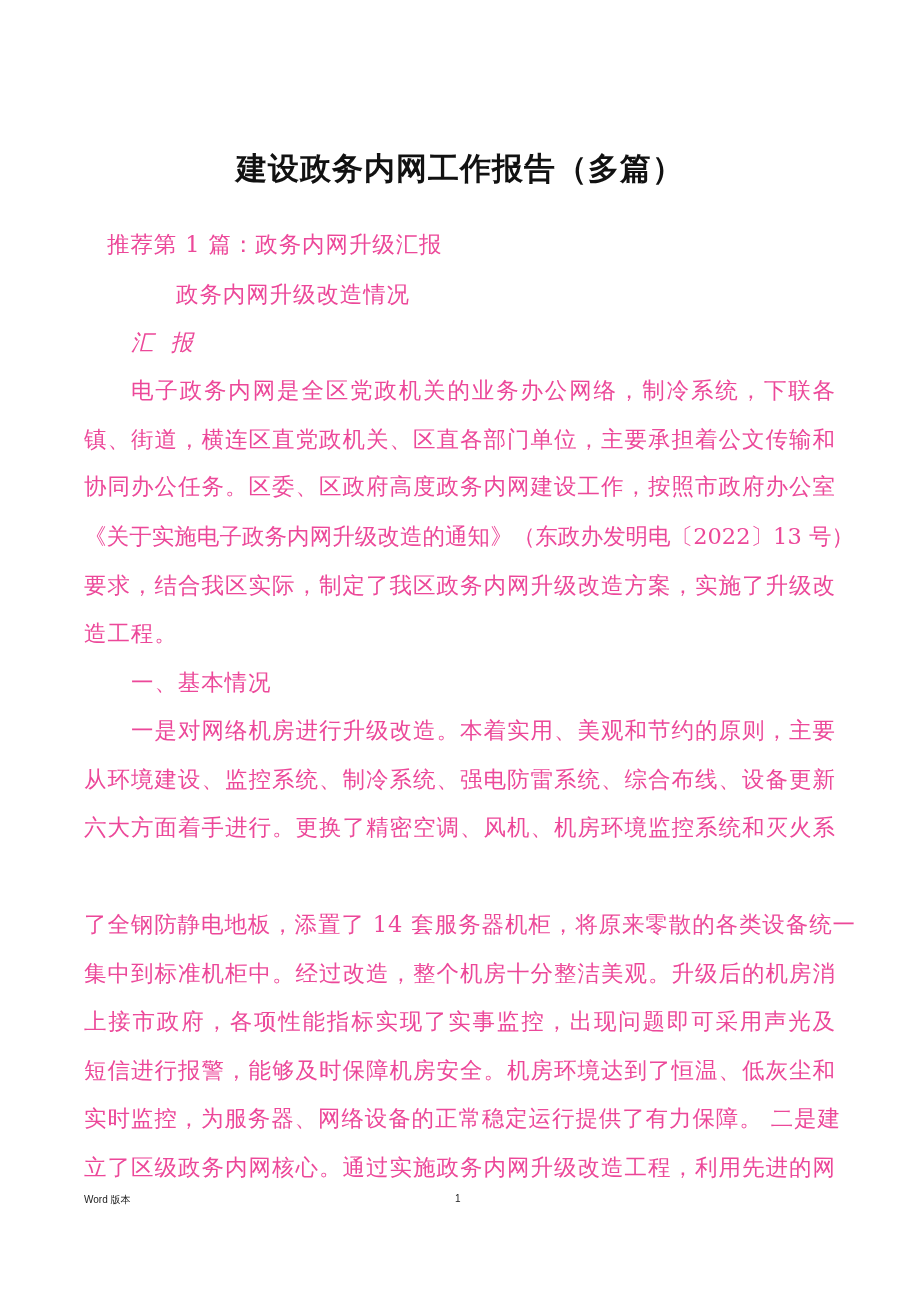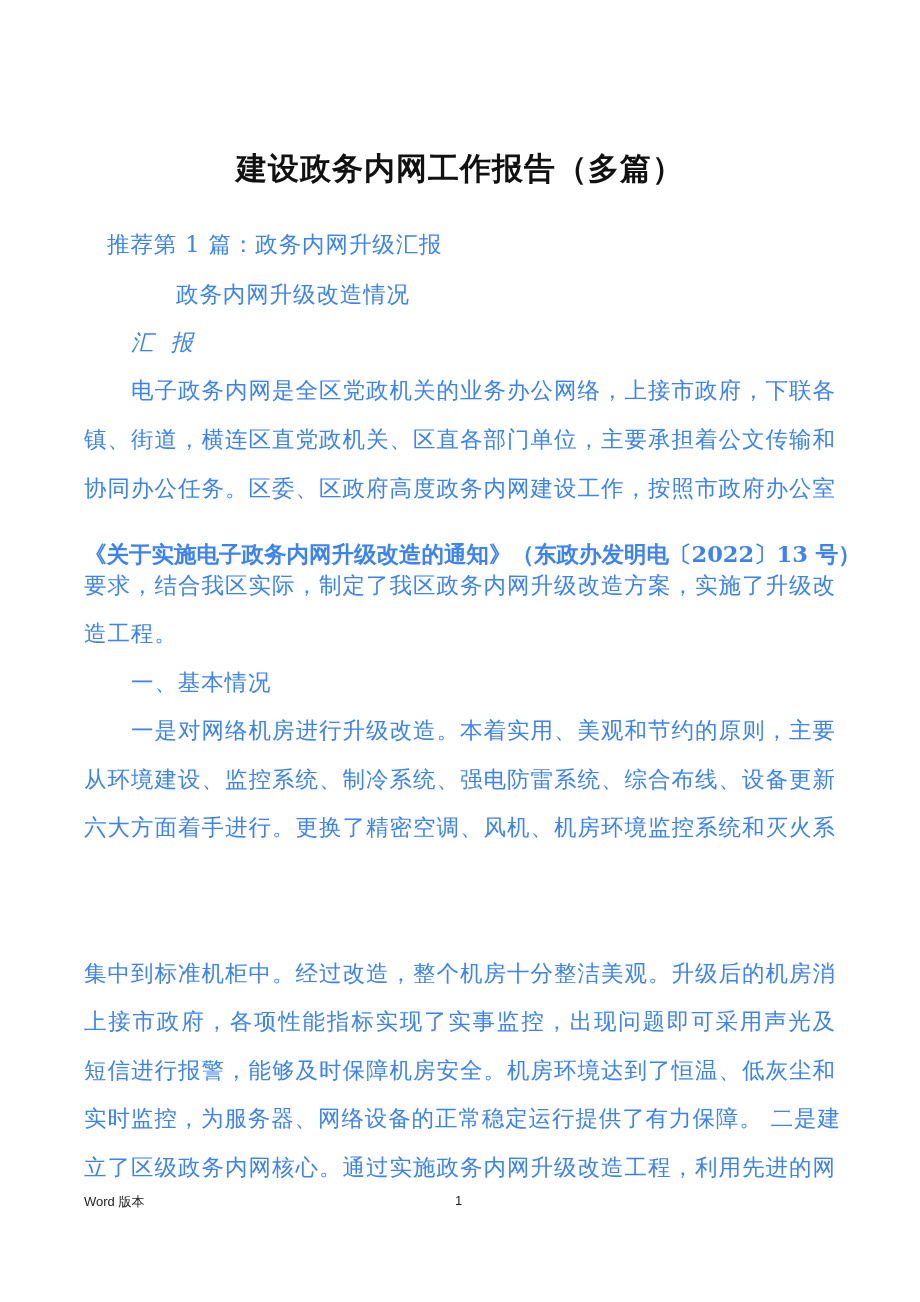--- a/index.html
+++ b/index.html
@@ -3,45 +3,46 @@
   <meta charset="utf-8">
   <style>
     html, body { margin: 0; padding: 0; background: #ffffff; }
     body { width: 920px; height: 1302px; position: relative; overflow: hidden;
            font-family: "DejaVu Serif", "Liberation Serif", serif; color: #111; }
     .page { position: absolute; left: 0; top: 0; width: 796px; height: 1302px; background: #fff; }
     .title { position: absolute; left: 0; width: 920px; top: 146px; text-align: center;
              font-family: "DejaVu Sans", "Liberation Sans", sans-serif; font-weight: bold;
              font-size: 31px; line-height: 44px; letter-spacing: 1px; color: #111; }
     .line { position: absolute; left: 84px; width: 770px; font-size: 22.5px; line-height: 30px;
-            white-space: nowrap; letter-spacing: 0.9px; color: #3b82f6; }
+            white-space: nowrap; letter-spacing: 0.9px; color: #ec4899; }
     .line.justify { text-align: justify; text-align-last: justify; width: 752px; }
     .footer { position: absolute; top: 1193px; font-family: "Liberation Sans", "DejaVu Sans", sans-serif;
-              font-size: 13px; color: #222; }
+              font-size: 10px; color: #222; }
   </style>
 </head>
 <body>
 
 <div class="page">
   <div class="title">建设政务内网工作报告（多篇）</div>
 
   <div class="line" style="left:107px; top:229px;">推荐第 1 篇：政务内网升级汇报</div>
   <div class="line" style="left:176px; top:279px;">政务内网升级改造情况</div>
   <div class="line" style="left:131px; top:327px; white-space:pre;font-style:italic;">汇  报</div>
 
-  <div class="line justify" style="left:131px; width:705px; top:375px;">电子政务内网是全区党政机关的业务办公网络，上接市政府，下联各</div>
+  <div class="line justify" style="left:131px; width:705px; top:375px;">电子政务内网是全区党政机关的业务办公网络，制冷系统，下联各</div>
   <div class="line justify" style="top:424px;">镇、街道，横连区直党政机关、区直各部门单位，主要承担着公文传输和</div>
-  <div class="line justify" style="top:473px;">协同办公任务。区委、区政府高度政务内网建设工作，按照市政府办公室</div>
-  <div class="line justify" style="top:539px; width:770px; letter-spacing:0;font-weight:bold;">《关于实施电子政务内网升级改造的通知》（东政办发明电〔2022〕13 号）</div>
+  <div class="line justify" style="top:473px;font-family:Liberation Mono, monospace;">协同办公任务。区委、区政府高度政务内网建设工作，按照市政府办公室</div>
+  <div class="line justify" style="top:521px; width:770px; letter-spacing:0;">《关于实施电子政务内网升级改造的通知》（东政办发明电〔2022〕13 号）</div>
   <div class="line justify" style="top:570px;">要求，结合我区实际，制定了我区政务内网升级改造方案，实施了升级改</div>
   <div class="line" style="top:618px;">造工程。</div>
   <div class="line" style="left:131px; top:667px;">一、基本情况</div>
   <div class="line justify" style="left:131px; width:705px; top:715px;">一是对网络机房进行升级改造。本着实用、美观和节约的原则，主要</div>
   <div class="line justify" style="top:764px;">从环境建设、监控系统、制冷系统、强电防雷系统、综合布线、设备更新</div>
   <div class="line justify" style="top:812px;">六大方面着手进行。更换了精密空调、风机、机房环境监控系统和灭火系</div>
+  <div class="line justify" style="top:909px;">了全钢防静电地板，添置了 14 套服务器机柜，将原来零散的各类设备统一</div>
   <div class="line justify" style="top:958px;">集中到标准机柜中。经过改造，整个机房十分整洁美观。升级后的机房消</div>
   <div class="line justify" style="top:1006px;">上接市政府，各项性能指标实现了实事监控，出现问题即可采用声光及</div>
   <div class="line justify" style="top:1055px;">短信进行报警，能够及时保障机房安全。机房环境达到了恒温、低灰尘和</div>
   <div class="line justify" style="top:1103px;">实时监控，为服务器、网络设备的正常稳定运行提供了有力保障。 二是建</div>
   <div class="line justify" style="top:1152px;">立了区级政务内网核心。通过实施政务内网升级改造工程，利用先进的网</div>
 
   <div class="footer" style="left:84px;">Word 版本</div>
   <div class="footer" style="left:455px;">1</div>
 </div>
 

